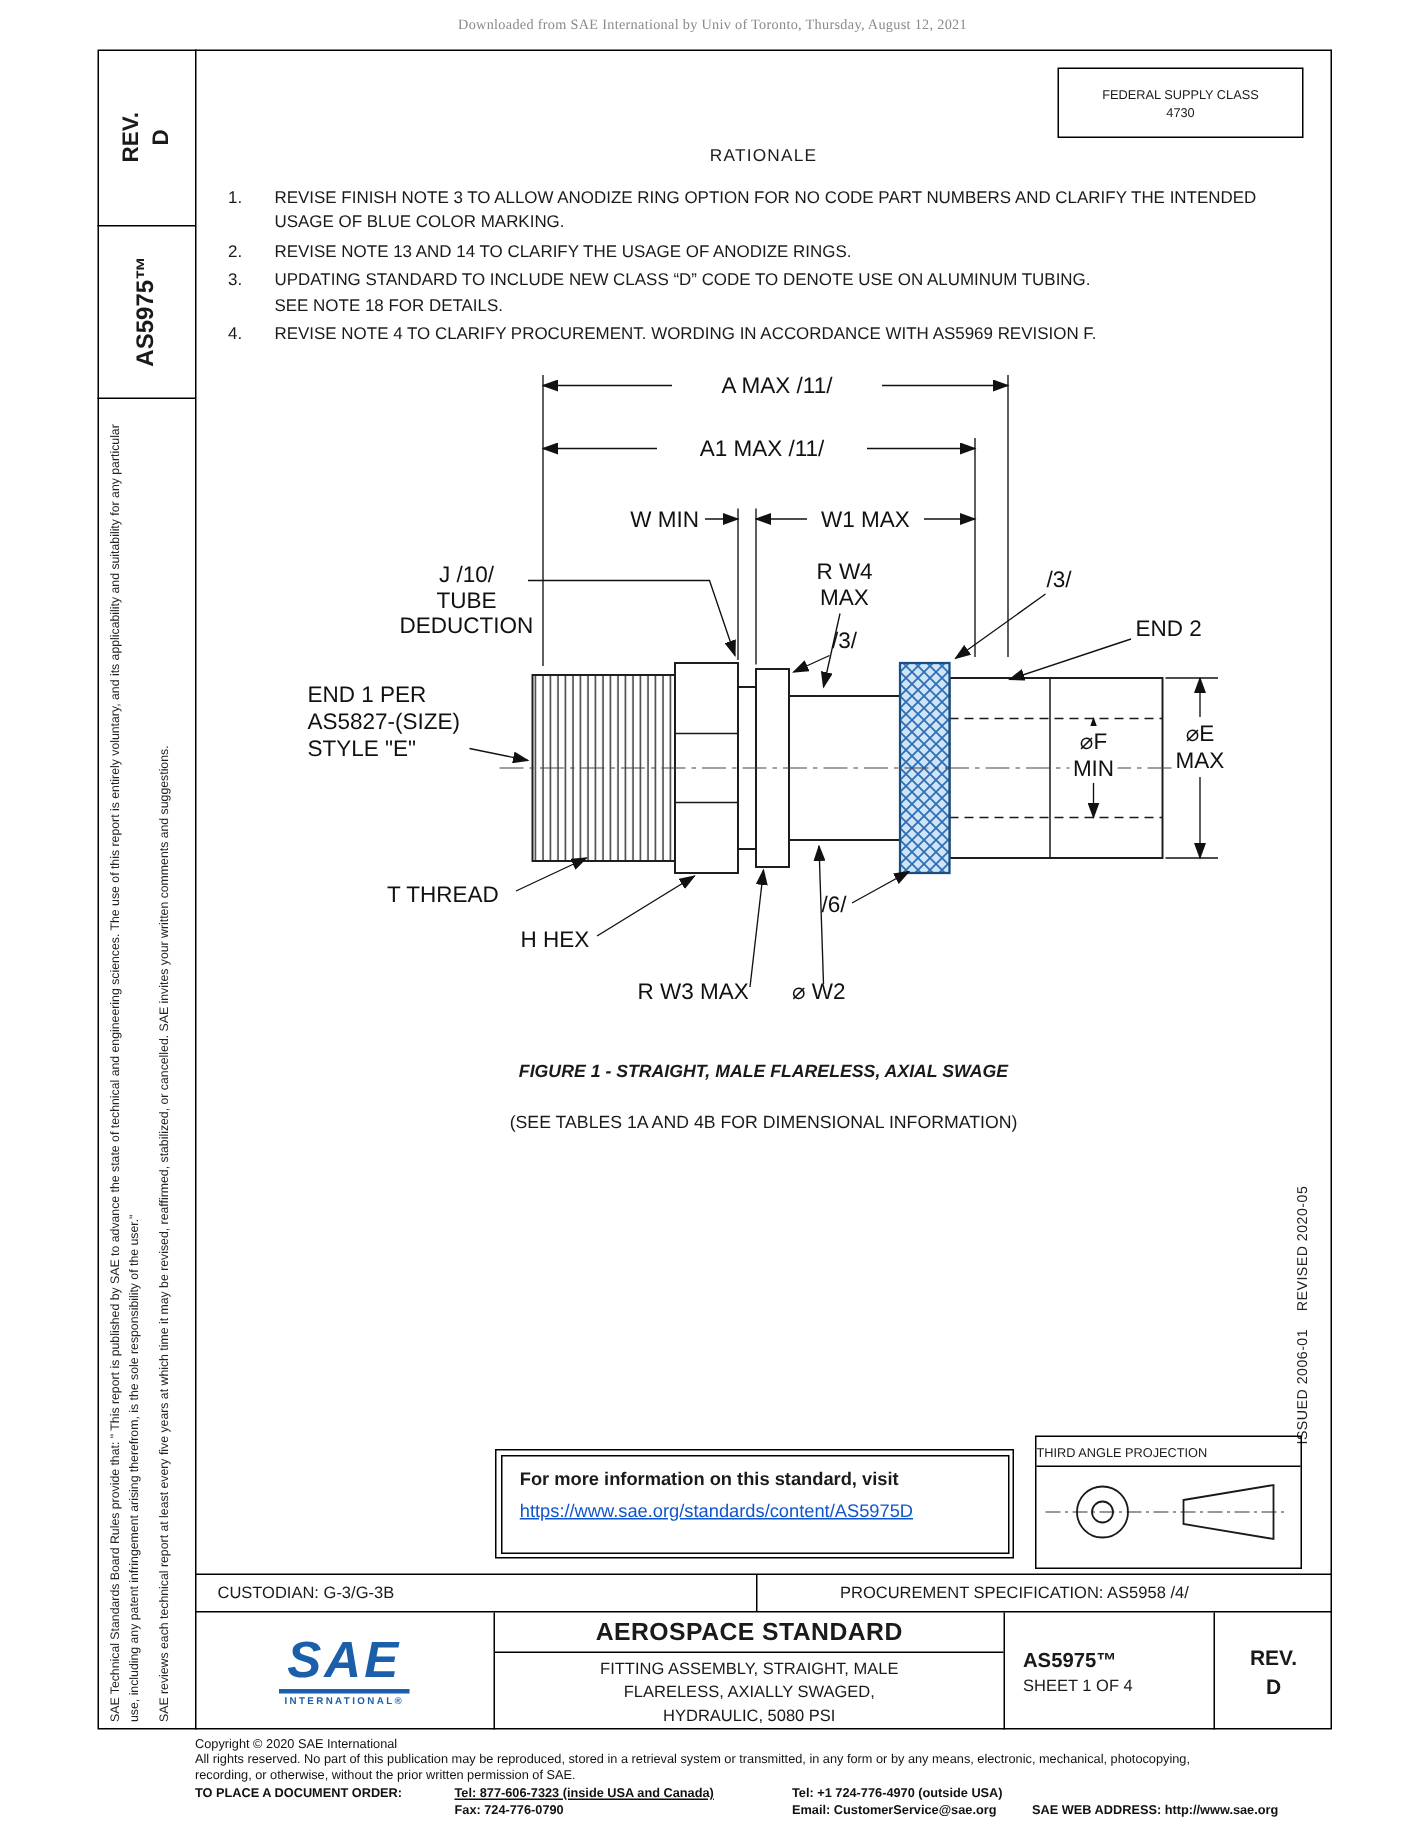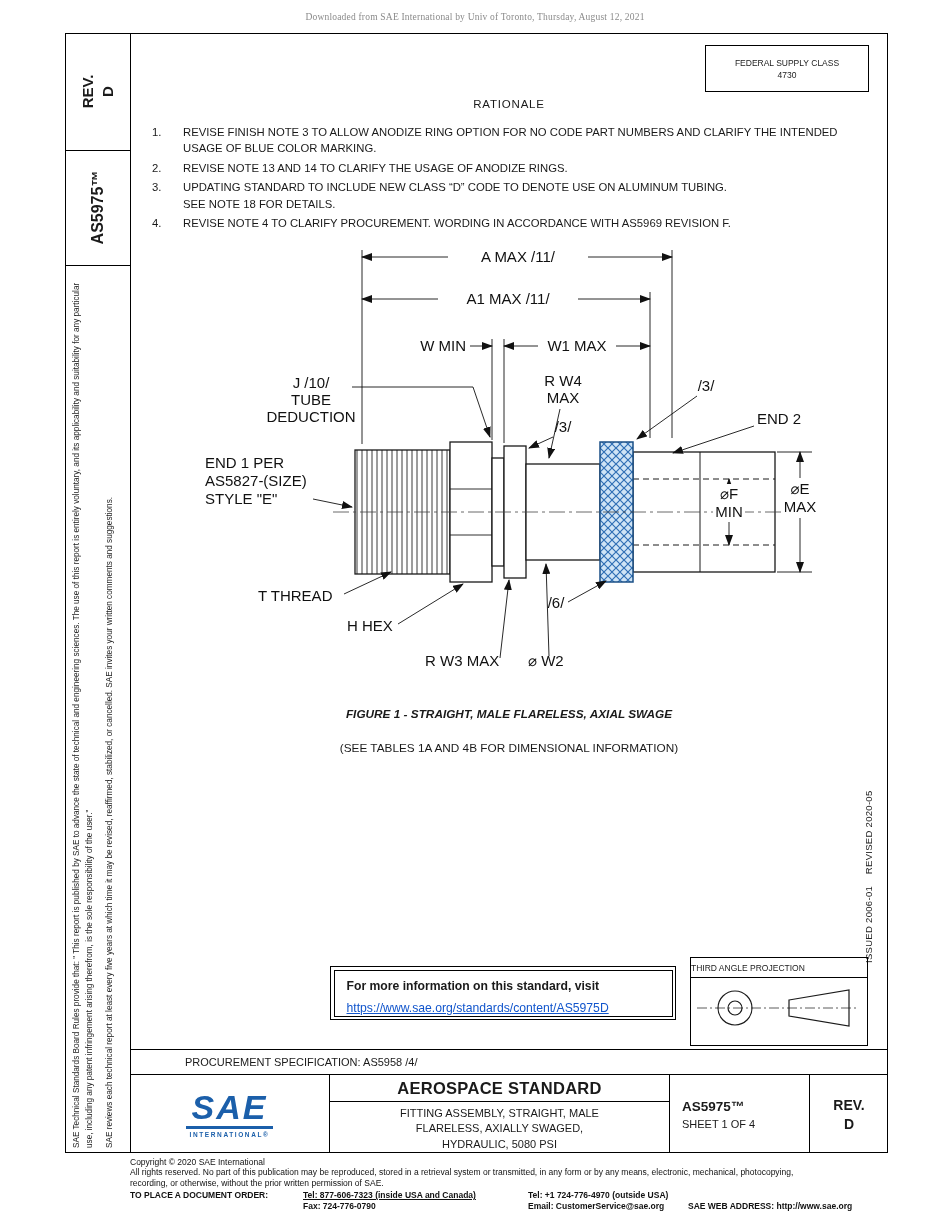--- a/index.html
+++ b/index.html
@@ -196,38 +196,39 @@
     <text x="528" y="666">⌀ W2</text>
     <text x="556" y="608" text-anchor="middle">/6/</text>
   </g>
 </svg>
 
 <div class="abs fig-caption" style="left:130px; top:707px; width:758px;">FIGURE 1 - STRAIGHT, MALE FLARELESS, AXIAL SWAGE</div>
 <div class="abs fig-subcaption" style="left:130px; top:741px; width:758px;">(SEE TABLES 1A AND 4B FOR DIMENSIONAL INFORMATION)</div>
 
 <div class="abs issued" style="left:863px; top:963px; width:205px;">ISSUED 2006-01    REVISED 2020-05</div>
 
-<div class="abs infobox" style="left:330px; top:966px; width:346px; height:54px;">
+<div class="abs infobox" style="left:330px; top:966px; width:346px; height:73px;">
   <div class="infobox-inner">
     <div class="info-line1">For more information on this standard, visit</div>
     <a class="info-link">https://www.sae.org/standards/content/AS5975D</a>
   </div>
 </div>
 
 <div class="abs proj" style="left:690px; top:957px; width:178px; height:89px;">
   <div class="proj-title">THIRD ANGLE PROJECTION</div>
   <svg width="174" height="60" viewBox="0 0 174 60">
     <line x1="6" y1="30" x2="168" y2="30" stroke="#333" stroke-width="0.8" stroke-dasharray="10 3 2 3"></line>
     <circle cx="44" cy="30" r="17" fill="none" stroke="#1a1a1a" stroke-width="1.2"></circle>
     <circle cx="44" cy="30" r="7" fill="none" stroke="#1a1a1a" stroke-width="1.2"></circle>
     <path d="M98,22 L158,12 L158,48 L98,38 Z" fill="none" stroke="#1a1a1a" stroke-width="1.2"></path>
   </svg>
 </div>
 
 <div class="abs cust-row" style="left:130px; top:1049px; width:758px; height:26px;">
+  <div class="cust-cell1">CUSTODIAN: G-3/G-3B</div>
   <div class="cust-cell2">PROCUREMENT SPECIFICATION: AS5958 /4/</div>
 </div>
 
 <div class="abs tb" style="left:130px; top:1075px; width:758px; height:78px;">
   <div class="tb-cell tb-logo">
     <div class="sae-word">SAE</div>
     <div class="sae-sub">INTERNATIONAL®</div>
   </div>
   <div class="tb-cell tb-center">
     <div class="tb-doctype">AEROSPACE STANDARD</div>

